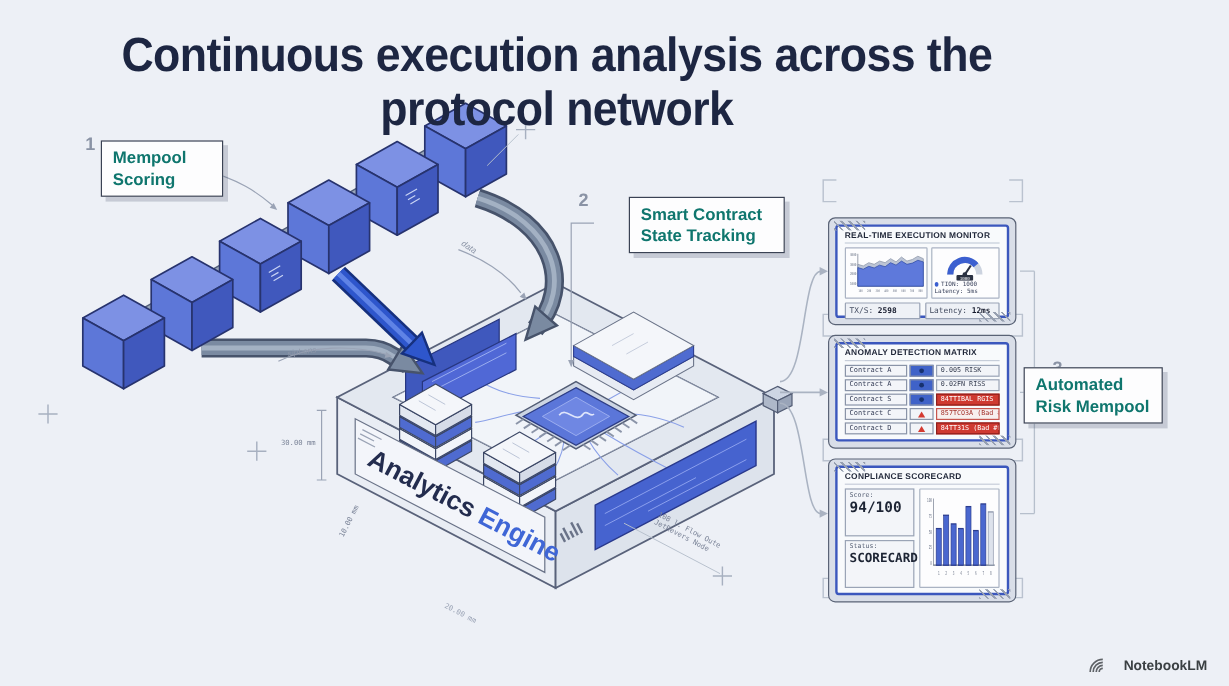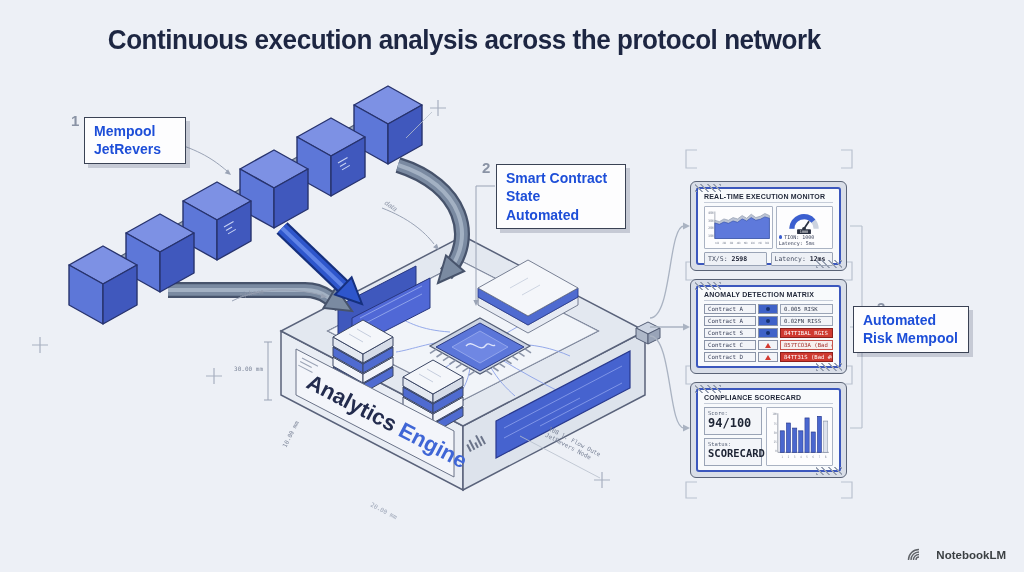--- a/index.html
+++ b/index.html
@@ -1,25 +1,25 @@
 <!DOCTYPE html>
 <html><head>
 <meta charset="utf-8">
 <style>
   html,body{margin:0;padding:0;}
   body{width:1024px;height:572px;position:relative;overflow:hidden;
        background:#edf0f6;font-family:"Liberation Sans",sans-serif;}
   .title{position:absolute;top:24px;left:0;width:928px;text-align:center;
-         font-size:28px;font-weight:bold;color:#1d2642;letter-spacing:-.5px;}
+         font-size:40px;font-weight:bold;color:#1d2642;letter-spacing:-.5px;}
   .title span{display:inline-block;transform:scaleX(.93);}
   svg.scene{position:absolute;left:0;top:0;}
   
   .callout{position:absolute;background:#fdfdfe;border:1.5px solid #3a4254;
            box-shadow:4px 4px 0 rgba(60,70,95,.22);padding:4px 9px;
-           font-size:14px;font-weight:bold;color:#1d4ed8;line-height:1.32;}
+           font-size:14px;font-weight:bold;color:#0f766e;line-height:1.32;}
   .co-num{position:absolute;font-size:15px;font-weight:bold;color:#8a93a5;}
   
   .panel{position:absolute;left:690px;width:157px;background:#d9dee8;
          border:1.5px solid #5a6376;border-radius:6px;padding:5px;box-sizing:border-box;}
   .panel::before,.panel::after{content:"";position:absolute;width:26px;height:8px;
      background:repeating-linear-gradient(45deg,#97a0b1 0 1.5px,transparent 1.5px 4.5px);}
   .panel::before{top:2px;left:4px;}
   .panel::after{bottom:2px;right:4px;}
   .panel-inner{background:#f8fafc;border:2.5px solid #3b57bd;border-radius:3px;
                height:100%;box-sizing:border-box;padding:4px 6px;display:flex;flex-direction:column;}
@@ -307,27 +307,27 @@
         <path d="M841,482 H852 V498 H841"></path>
       </g>
   </g>
 </svg>
 
 <div class="title"><span>Continuous execution analysis across the protocol network</span></div>
 
 <div class="co-num" style="left:71px;top:112px">1</div>
 <div class="callout" style="left:84px;top:117px;width:82px">
   <div>Mempool</div>
-    <div>JetRevers</div>
+    <div>Scoring</div>
 </div>
 
 <div class="co-num" style="left:482px;top:159px">2</div>
-<div class="callout" style="left:496px;top:164px;width:110px">
+<div class="callout" style="left:524px;top:164px;width:110px">
   <div>Smart Contract</div>
-    <div>State Automated</div>
+    <div>State Tracking</div>
 </div>
 
 <div class="co-num" style="left:877px;top:299px">3</div>
 <div class="callout" style="left:853px;top:306px;width:96px">
   <div>Automated</div>
     <div>Risk Mempool</div>
 </div>
 
 <div class="panel" style="top:181px;height:90px">
   <div class="panel-inner">
@@ -415,21 +415,21 @@
           <div class="an-name">Contract D</div>
           <div class="an-icon ic-tri">
             <i></i>
           </div>
           <div class="an-status alert">84TT31S (Bad #OGIL1L)</div>
         </div>
       </div>
   </div>
 </div>
 
-<div class="panel" style="top:382px;height:96px">
+<div class="panel" style="top:382px;height:120px">
   <div class="panel-inner">
     <div class="panel-title">CONPLIANCE SCORECARD</div>
     <div class="comp-body">
       <div class="comp-left">
         <div class="score-box">
           <div class="score-label">Score:</div>
           <div class="score-value">94/100</div>
         </div>
         <div class="score-box">
           <div class="score-label">Status:</div>

